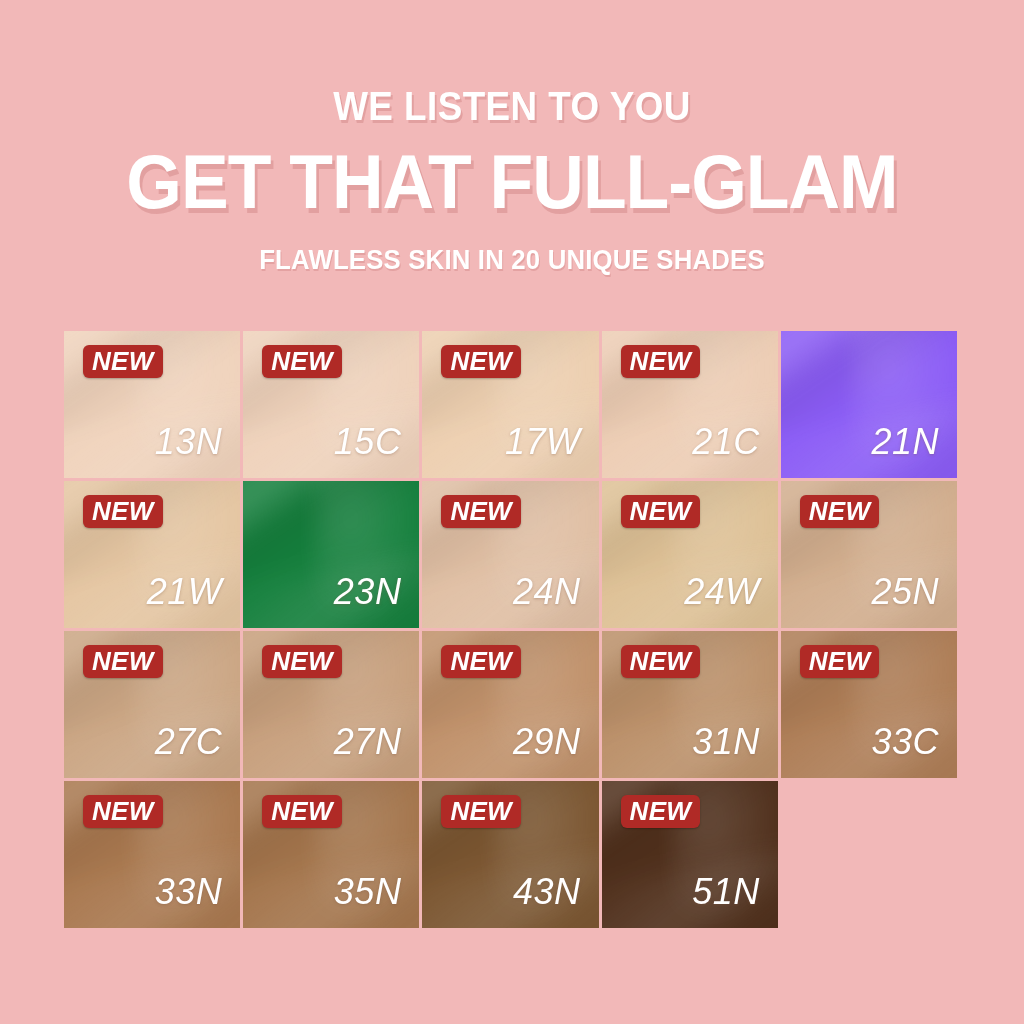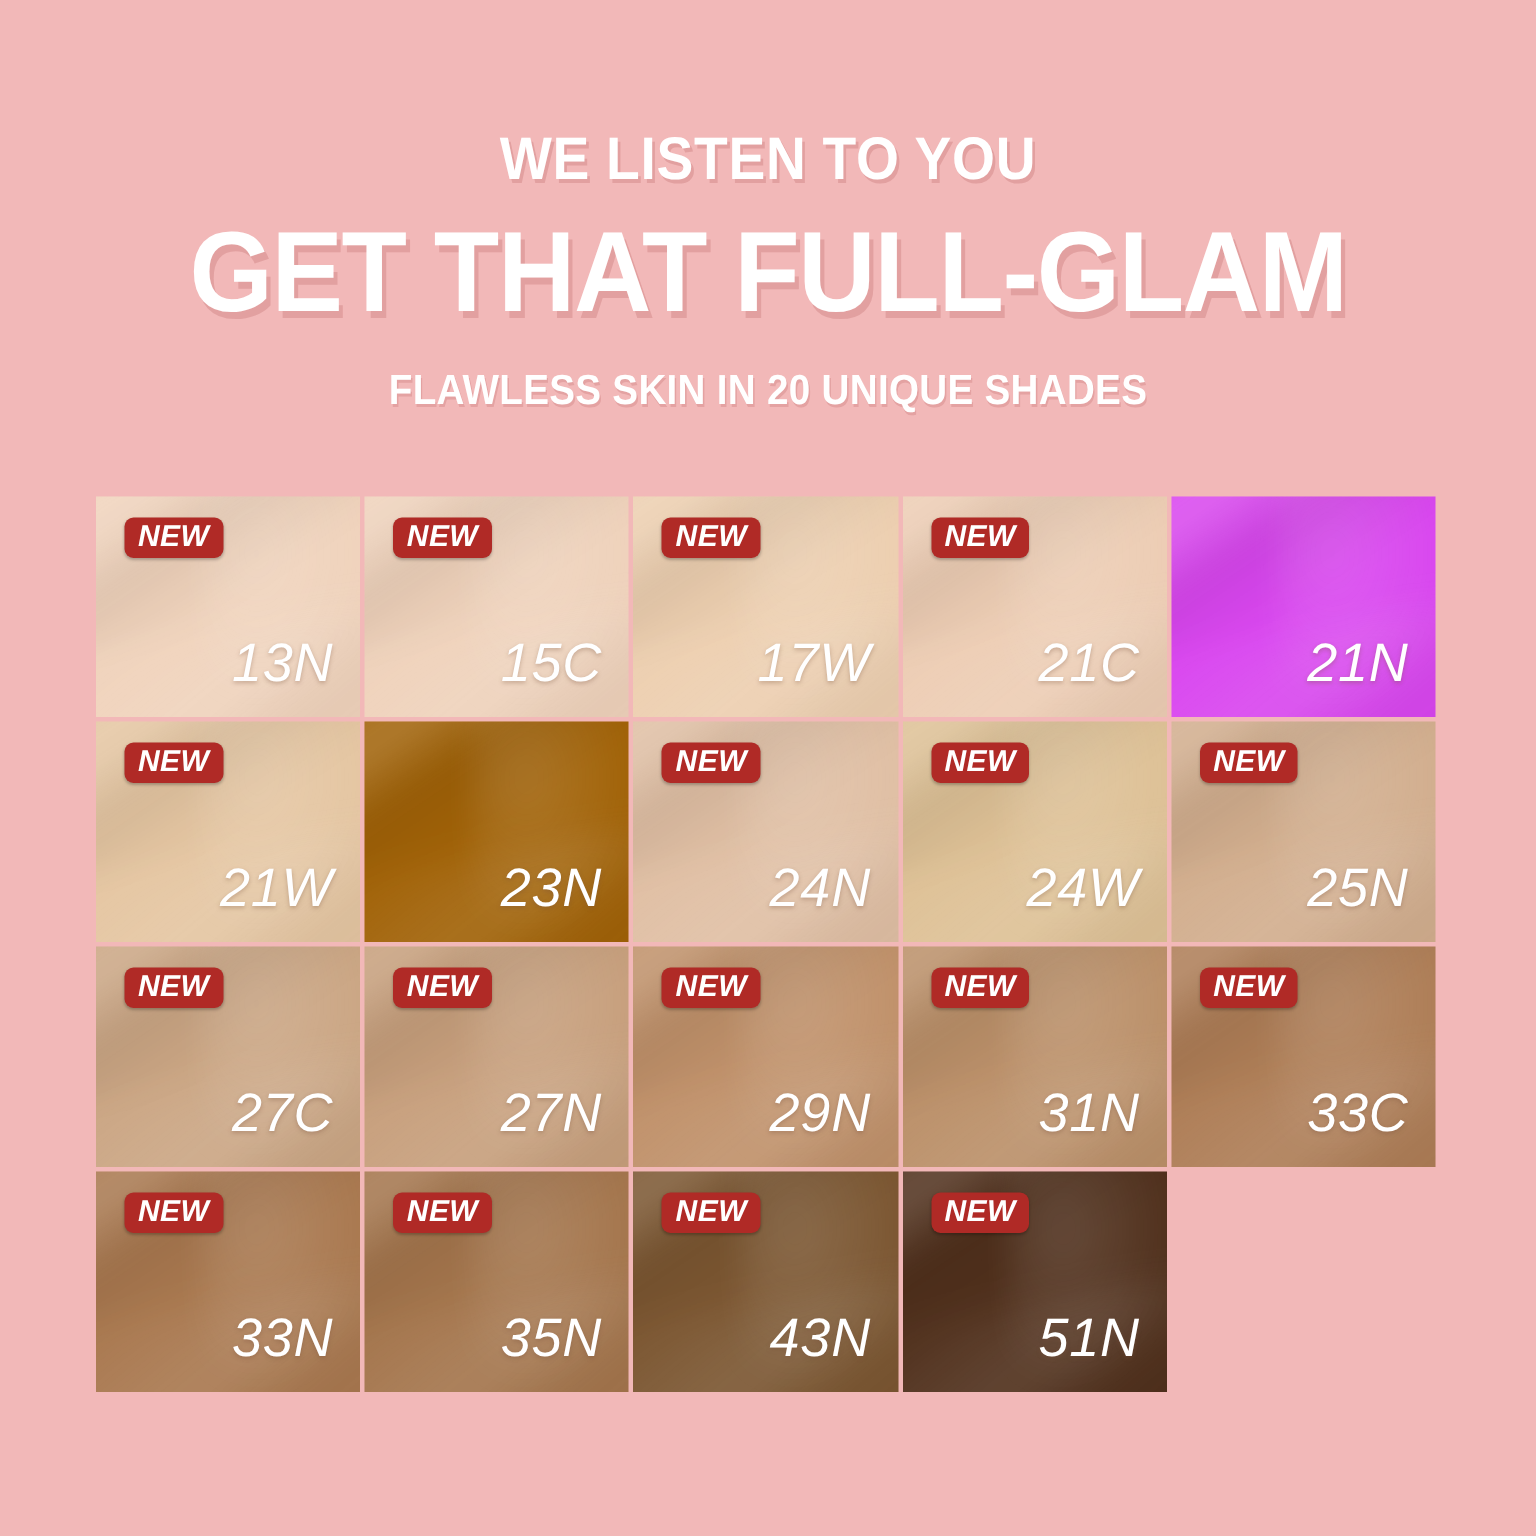--- a/index.html
+++ b/index.html
@@ -131,21 +131,21 @@
     filter: blur(10px);
     pointer-events: none;
   }
 
   .badge {
     position: absolute;
     left: 19px;
     top: 14px;
     background: #B02A26;
     color: #FFFFFF;
-    font-size: 20px;
+    font-size: 26px;
     font-weight: 700;
     font-style: italic;
     letter-spacing: 0.3px;
     padding: 3px 9px 4px 9px;
     border-radius: 6px;
     line-height: 1.0;
     box-shadow: 0 1px 2px rgba(0,0,0,0.25);
     font-family: "Liberation Sans", sans-serif;
   }
 
@@ -196,34 +196,34 @@
         <div class="badge" style="background: rgb(176, 42, 38); color: rgb(255, 255, 255);">NEW</div>
         <div class="shade-label">17W</div>
       </div>
       <div class="swatch" style="background: rgb(237, 205, 180);">
         <div class="sheen-a"></div>
         <div class="sheen-b"></div>
         <div class="sheen-c"></div>
         <div class="badge" style="background: rgb(176, 42, 38); color: rgb(255, 255, 255);">NEW</div>
         <div class="shade-label">21C</div>
       </div>
-      <div class="swatch" style="background: #d946ef; padding-left: 16px;">
+      <div class="swatch" style="background: #8b5cf6; padding-left: 16px;">
         <div class="sheen-a"></div>
         <div class="sheen-b"></div>
         <div class="sheen-c"></div>
         <div class="shade-label">21N</div>
       </div>
       <div class="swatch" style="background: rgb(229, 198, 162);">
         <div class="sheen-a"></div>
         <div class="sheen-b"></div>
         <div class="sheen-c"></div>
         <div class="badge" style="background: rgb(176, 42, 38); color: rgb(255, 255, 255);">NEW</div>
         <div class="shade-label">21W</div>
       </div>
-      <div class="swatch" style="background: #a16207;">
+      <div class="swatch" style="background: #15803d;">
         <div class="sheen-a"></div>
         <div class="sheen-b"></div>
         <div class="sheen-c"></div>
         <div class="shade-label">23N</div>
       </div>
       <div class="swatch" style="background: rgb(224, 191, 164);">
         <div class="sheen-a"></div>
         <div class="sheen-b"></div>
         <div class="sheen-c"></div>
         <div class="badge" style="background: rgb(176, 42, 38); color: rgb(255, 255, 255);">NEW</div>

